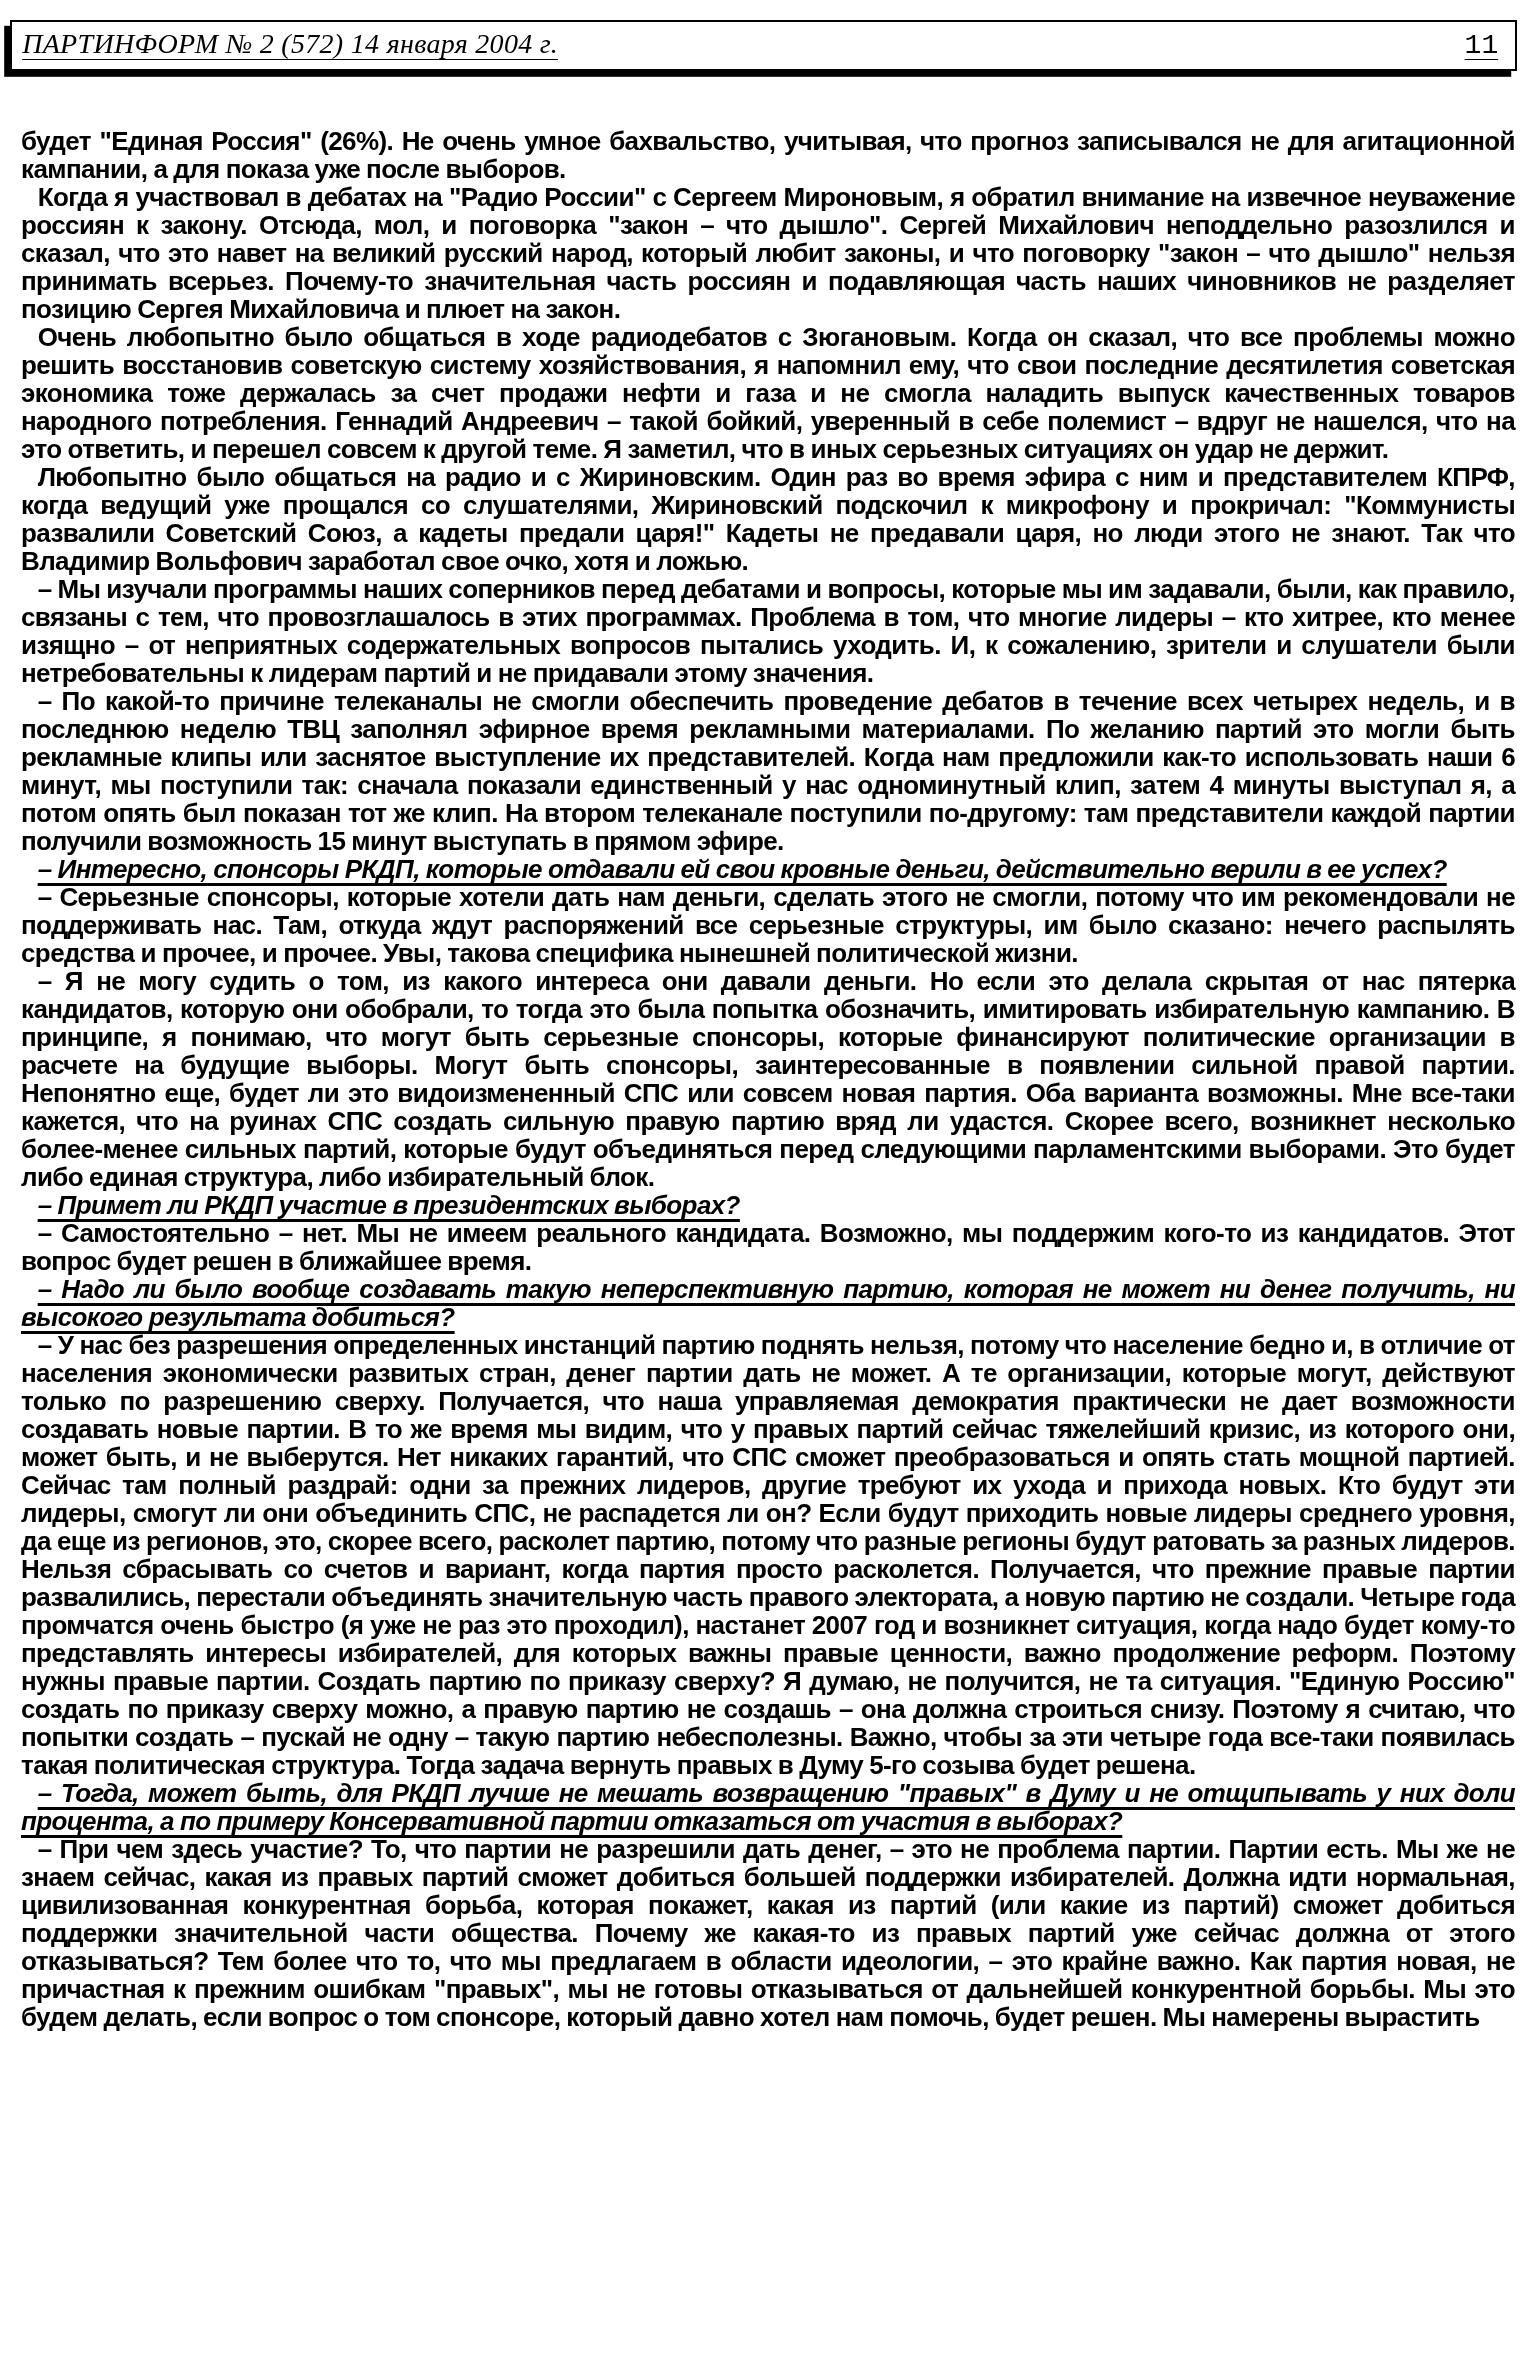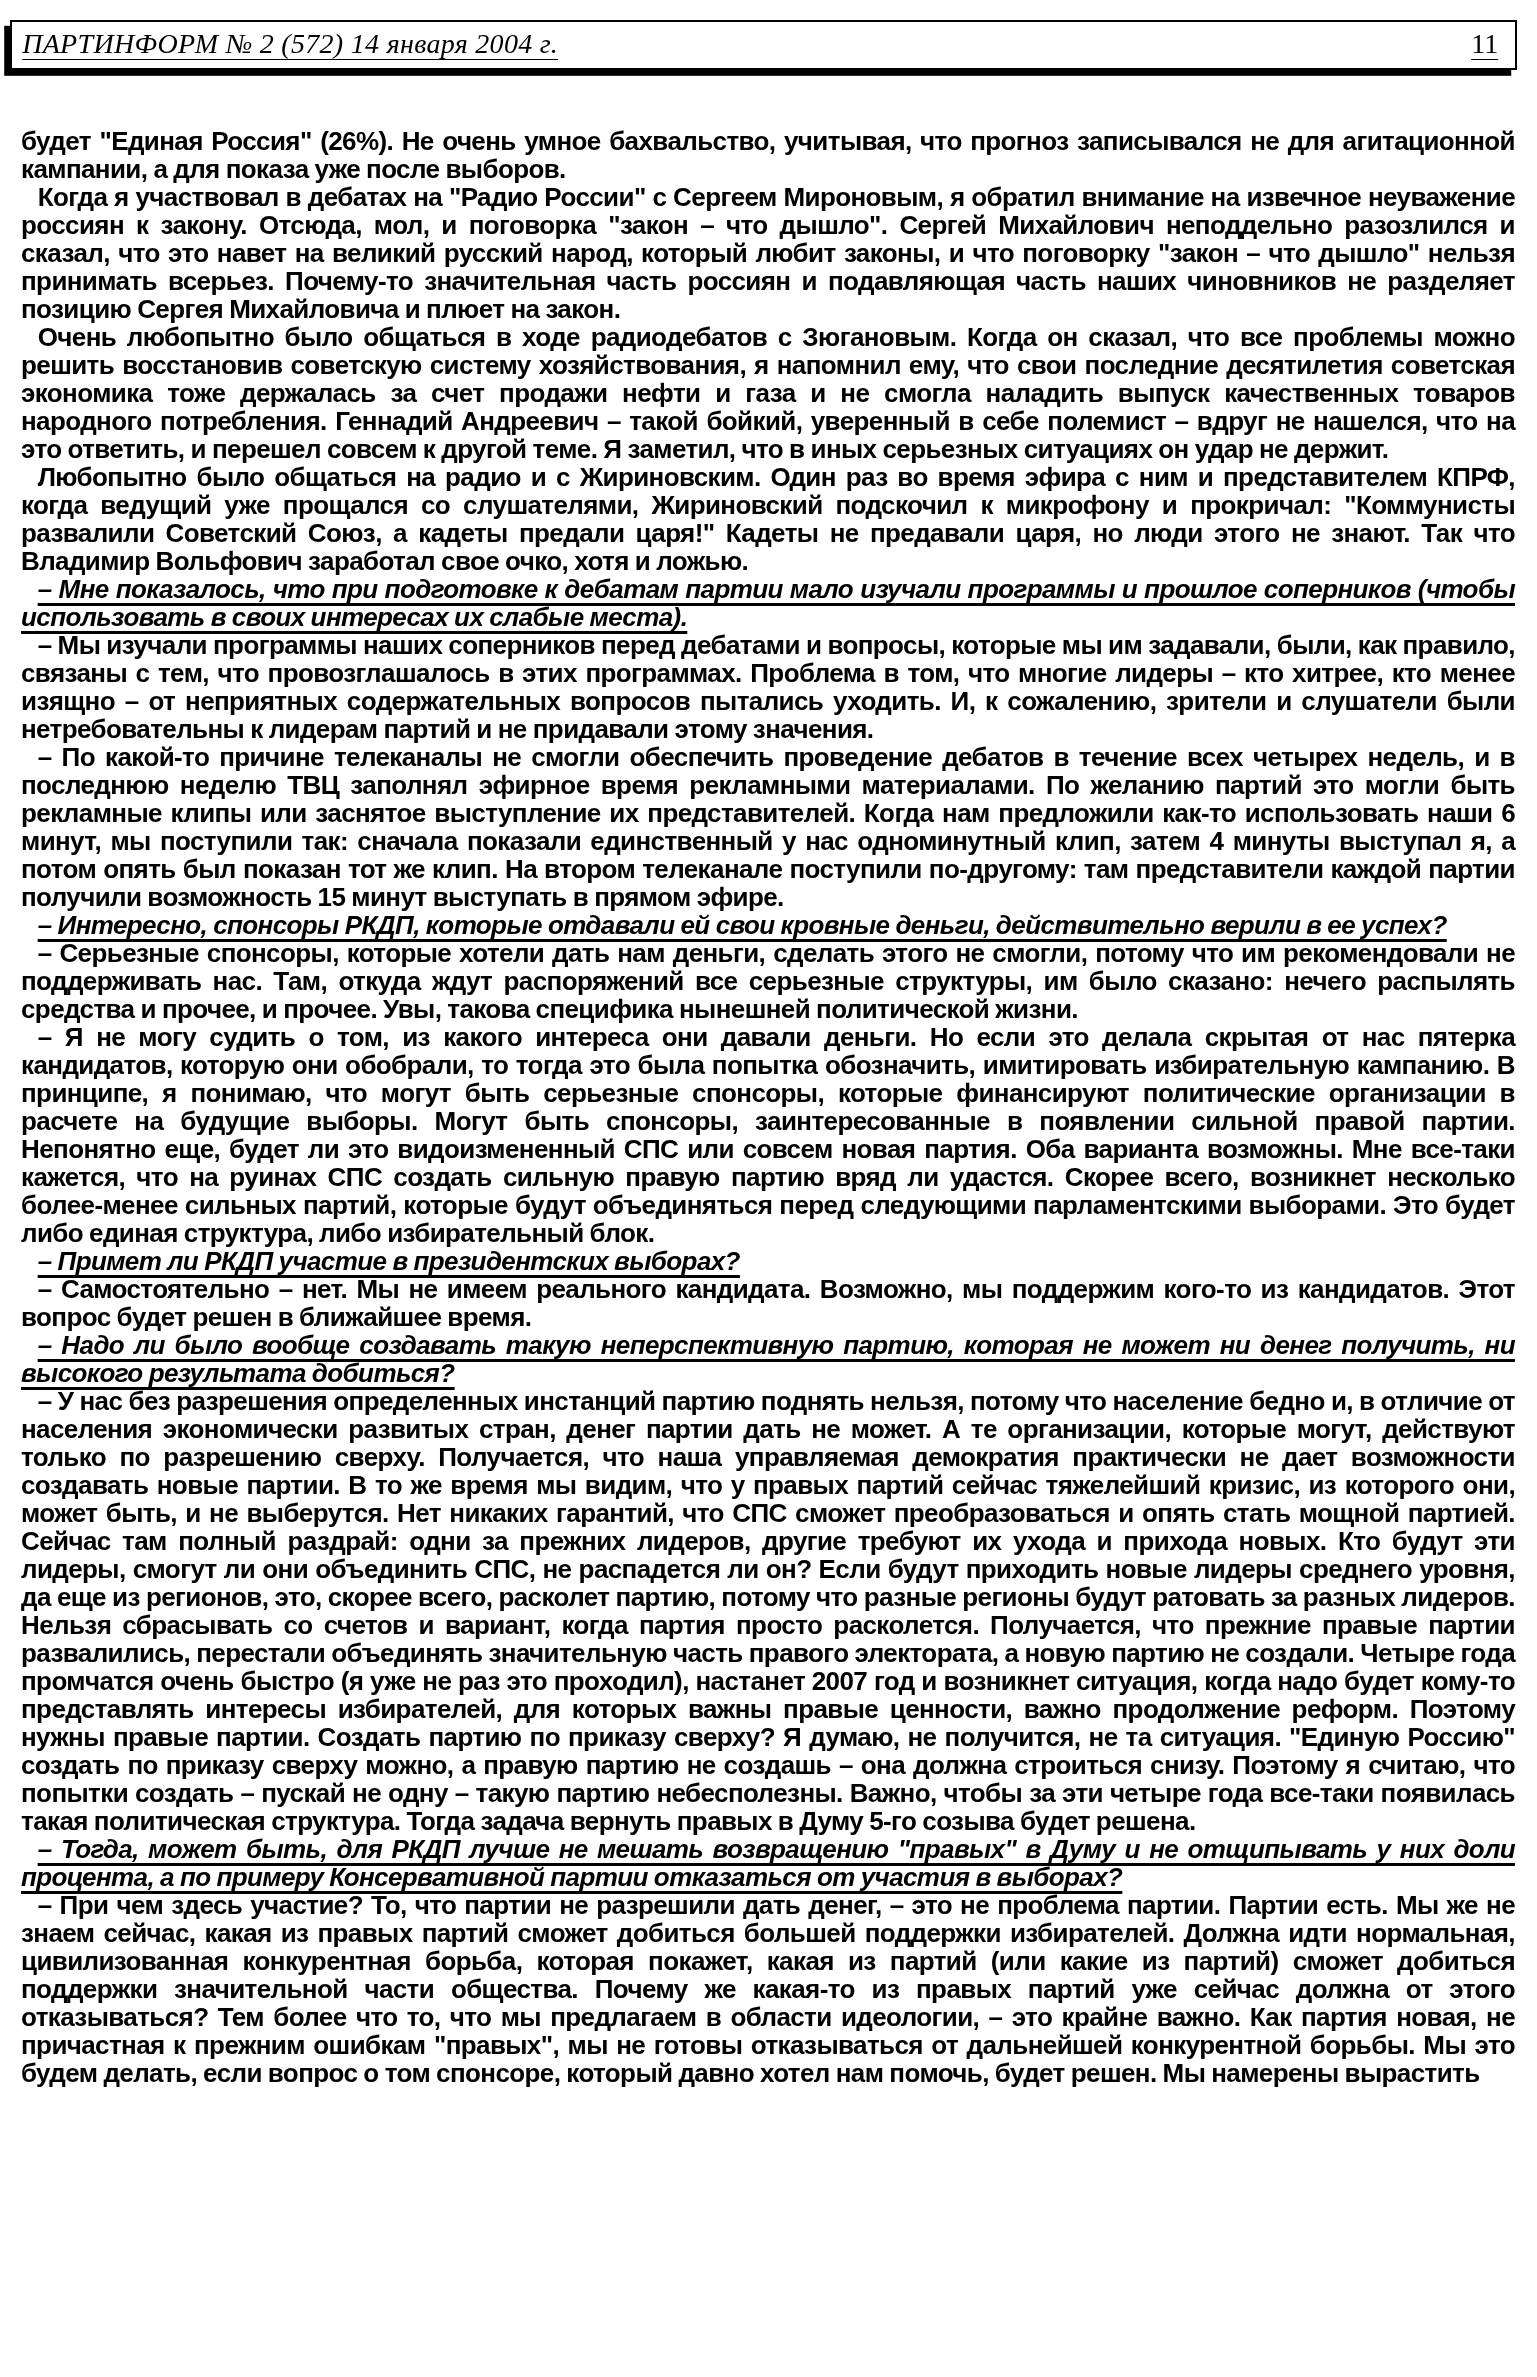--- a/index.html
+++ b/index.html
@@ -35,21 +35,21 @@
     font-style: italic;
     font-size: 28px;
     letter-spacing: 0.3px;
     text-decoration: underline;
     text-decoration-thickness: 1.3px;
     text-underline-offset: 5.8px;
     text-decoration-skip-ink: none;
     white-space: nowrap;
   }
   .page-number {
-    font-family: Liberation Serif, serif;
+    font-family: Liberation Mono, monospace;
     font-size: 28px;
     text-decoration: underline;
     text-decoration-thickness: 1.3px;
     text-underline-offset: 5.8px;
     text-decoration-skip-ink: none;
     padding-right: 3.8px;
   }
 
   
   .article {
@@ -86,21 +86,20 @@
     <span class="masthead-title">ПАРТИНФОРМ № 2 (572) 14 января 2004 г.</span>
     <span class="page-number">11</span>
   </div>
 </header>
 
 <article class="article">
     <p class="cont">будет "Единая Россия" (26%). Не очень умное бахвальство, учитывая, что прогноз записывался не для агитационной кампании, а для показа уже после выборов.</p>
     <p class="plain">Когда я участвовал в дебатах на "Радио России" с Сергеем Мироновым, я обратил внимание на извечное неуважение россиян к закону. Отсюда, мол, и поговорка "закон – что дышло". Сергей Михайлович неподдельно разозлился и сказал, что это навет на великий русский народ, который любит законы, и что поговорку "закон – что дышло" нельзя принимать всерьез. Почему-то значительная часть россиян и подавляющая часть наших чиновников не разделяет позицию Сергея Михайловича и плюет на закон.</p>
     <p class="plain">Очень любопытно было общаться в ходе радиодебатов с Зюгановым. Когда он сказал, что все проблемы можно решить восстановив советскую систему хозяйствования, я напомнил ему, что свои последние десятилетия советская экономика тоже держалась за счет продажи нефти и газа и не смогла наладить выпуск качественных товаров народного потребления. Геннадий Андреевич – такой бойкий, уверенный в себе полемист – вдруг не нашелся, что на это ответить, и перешел совсем к другой теме. Я заметил, что в иных серьезных ситуациях он удар не держит.</p>
     <p class="plain">Любопытно было общаться на радио и с Жириновским. Один раз во время эфира с ним и представителем КПРФ, когда ведущий уже прощался со слушателями, Жириновский подскочил к микрофону и прокричал: "Коммунисты развалили Советский Союз, а кадеты предали царя!" Кадеты не предавали царя, но люди этого не знают. Так что Владимир Вольфович заработал свое очко, хотя и ложью.</p>
-    <p class="question">– Мне показалось, что при подготовке к дебатам партии мало изучали программы и прошлое соперников (чтобы использовать в своих интересах их слабые места).</p>
     <p class="answer">– Мы изучали программы наших соперников перед дебатами и вопросы, которые мы им задавали, были, как правило, связаны с тем, что провозглашалось в этих программах. Проблема в том, что многие лидеры – кто хитрее, кто менее изящно – от неприятных содержательных вопросов пытались уходить. И, к сожалению, зрители и слушатели были нетребовательны к лидерам партий и не придавали этому значения.</p>
     <p class="answer">– По какой-то причине телеканалы не смогли обеспечить проведение дебатов в течение всех четырех недель, и в последнюю неделю ТВЦ заполнял эфирное время рекламными материалами. По желанию партий это могли быть рекламные клипы или заснятое выступление их представителей. Когда нам предложили как-то использовать наши 6 минут, мы поступили так: сначала показали единственный у нас одноминутный клип, затем 4 минуты выступал я, а потом опять был показан тот же клип. На втором телеканале поступили по-другому: там представители каждой партии получили возможность 15 минут выступать в прямом эфире.</p>
     <p class="question">– Интересно, спонсоры РКДП, которые отдавали ей свои кровные деньги, действительно верили в ее успех?</p>
     <p class="answer">– Серьезные спонсоры, которые хотели дать нам деньги, сделать этого не смогли, потому что им рекомендовали не поддерживать нас. Там, откуда ждут распоряжений все серьезные структуры, им было сказано: нечего распылять средства и прочее, и прочее. Увы, такова специфика нынешней политической жизни.</p>
     <p class="answer">– Я не могу судить о том, из какого интереса они давали деньги. Но если это делала скрытая от нас пятерка кандидатов, которую они обобрали, то тогда это была попытка обозначить, имитировать избирательную кампанию. В принципе, я понимаю, что могут быть серьезные спонсоры, которые финансируют политические организации в расчете на будущие выборы. Могут быть спонсоры, заинтересованные в появлении сильной правой партии. Непонятно еще, будет ли это видоизмененный СПС или совсем новая партия. Оба варианта возможны. Мне все-таки кажется, что на руинах СПС создать сильную правую партию вряд ли удастся. Скорее всего, возникнет несколько более-менее сильных партий, которые будут объединяться перед следующими парламентскими выборами. Это будет либо единая структура, либо избирательный блок.</p>
     <p class="question">– Примет ли РКДП участие в президентских выборах?</p>
     <p class="answer">– Самостоятельно – нет. Мы не имеем реального кандидата. Возможно, мы поддержим кого-то из кандидатов. Этот вопрос будет решен в ближайшее время.</p>
     <p class="question">– Надо ли было вообще создавать такую неперспективную партию, которая не может ни денег получить, ни высокого результата добиться?</p>
     <p class="answer">– У нас без разрешения определенных инстанций партию поднять нельзя, потому что население бедно и, в отличие от населения экономически развитых стран, денег партии дать не может. А те организации, которые могут, действуют только по разрешению сверху. Получается, что наша управляемая демократия практически не дает возможности создавать новые партии. В то же время мы видим, что у правых партий сейчас тяжелейший кризис, из которого они, может быть, и не выберутся. Нет никаких гарантий, что СПС сможет преобразоваться и опять стать мощной партией. Сейчас там полный раздрай: одни за прежних лидеров, другие требуют их ухода и прихода новых. Кто будут эти лидеры, смогут ли они объединить СПС, не распадется ли он? Если будут приходить новые лидеры среднего уровня, да еще из регионов, это, скорее всего, расколет партию, потому что разные регионы будут ратовать за разных лидеров. Нельзя сбрасывать со счетов и вариант, когда партия просто расколется. Получается, что прежние правые партии развалились, перестали объединять значительную часть правого электората, а новую партию не создали. Четыре года промчатся очень быстро (я уже не раз это проходил), настанет 2007 год и возникнет ситуация, когда надо будет кому-то представлять интересы избирателей, для которых важны правые ценности, важно продолжение реформ. Поэтому нужны правые партии. Создать партию по приказу сверху? Я думаю, не получится, не та ситуация. "Единую Россию" создать по приказу сверху можно, а правую партию не создашь – она должна строиться снизу. Поэтому я считаю, что попытки создать – пускай не одну – такую партию небесполезны. Важно, чтобы за эти четыре года все-таки появилась такая политическая структура. Тогда задача вернуть правых в Думу 5-го созыва будет решена.</p>
     <p class="question">– Тогда, может быть, для РКДП лучше не мешать возвращению "правых" в Думу и не отщипывать у них доли процента, а по примеру Консервативной партии отказаться от участия в выборах?</p>

